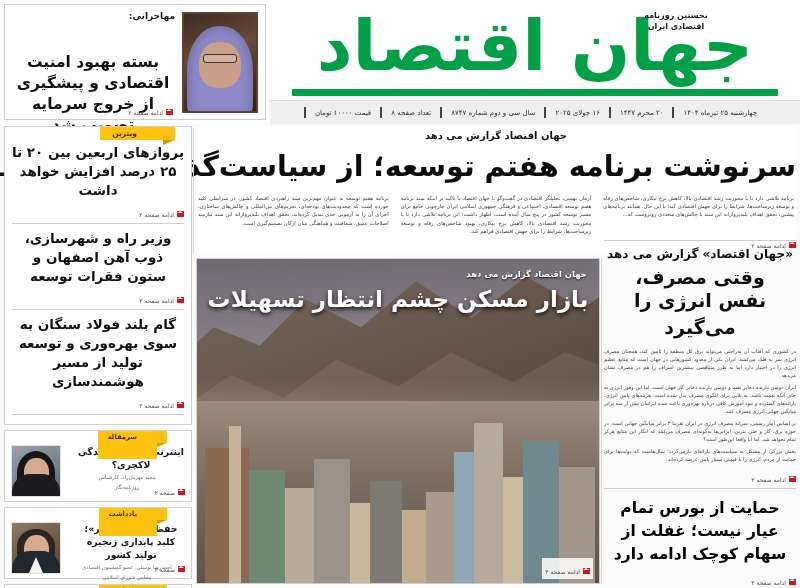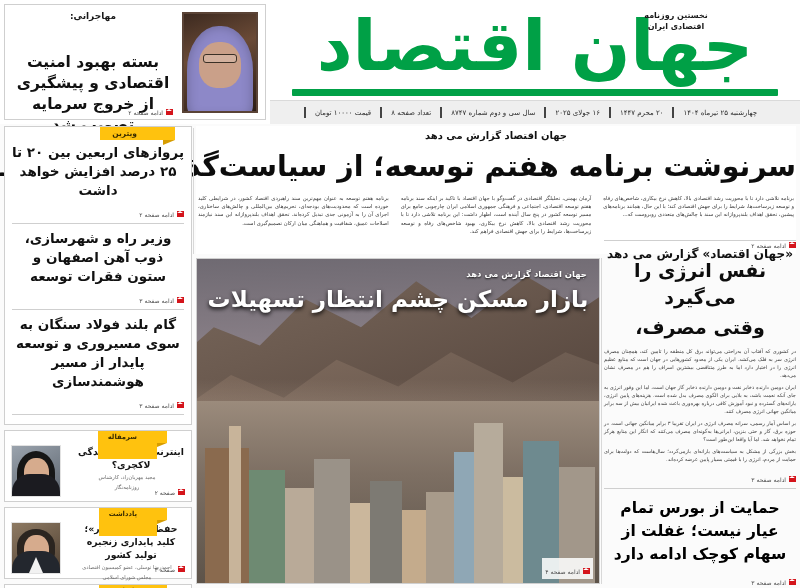--- a/index.html
+++ b/index.html
@@ -48,21 +48,21 @@
     background: linear-gradient(160deg,#3d2a20 0%, #6a4a36 40%, #2c1d16 100%);
   }
   .tphoto .scarf { position:absolute; left:50%; top:12px; width:66px; height:92px; margin-left:-33px;
     background:#8d88c8; border-radius:48% 48% 14% 14%;
     box-shadow: inset 0 0 12px rgba(0,0,0,.25); }
   .tphoto .scarf::after{ content:""; position:absolute; left:12px; top:16px; width:42px; height:46px;
     background:#caa089; border-radius:46% 46% 42% 42%; }
   .tphoto .glasses{ position:absolute; left:50%; top:40px; width:34px; height:9px; margin-left:-17px;
     border:1.6px solid #3a3026; border-radius:3px; background:rgba(255,255,255,.18); }
   .teaser .ttext { position: absolute; top: 6px; right: 90px; left: 6px; text-align: center; }
-  .t-kicker { font-size: 9px; font-weight: bold; color: #1a1a1a; margin-bottom: 4px; }
+  .t-kicker { font-size: 9px; font-weight: bold; color: #1a1a1a; margin-bottom: 4px; text-align: right; }
   .t-head { font-size: 15.5px; line-height: 21px; font-weight: bold; color: #111; letter-spacing: -.2px; margin-top: 31px; }
   .t-cont { position:absolute; bottom: 3px; right: 92px; font-size: 6px; color: #555; }
 
   
   .lead { position: absolute; top: 126px; left: 196px; width: 600px; height: 128px; background:#fff; }
   .lead-kicker { text-align: center; font-size: 10px; font-weight: bold; color: #111; padding-top: 4px; }
   .lead-head {
     text-align: center; font-size: 28.5px; line-height: 40px; font-weight: bold;
     color: #0c0c0c; letter-spacing: -.8px; margin-top: 6px; white-space: nowrap;
   }
@@ -254,21 +254,21 @@
       </div>
       <div class="v-cont">
         <span class="cont">
           <i class="flag"></i>
           <span>ادامه صفحه ۳</span>
         </span>
         <span class="cont-rule"></span>
       </div>
 
       <div class="v-item">
-        <div class="v-head">گام بلند فولاد سنگان به سوی مسیر‌وری و توسعه پایدار از مسیر هوشمندسازی</div>
+        <div class="v-head">گام بلند فولاد سنگان به سوی بهره‌وری و توسعه تولید از مسیر هوشمندسازی</div>
       </div>
       <div class="v-cont">
         <span class="cont">
           <i class="flag"></i>
           <span>ادامه صفحه ۳</span>
         </span>
         <span class="cont-rule"></span>
       </div>
     </div>
 
@@ -351,27 +351,27 @@
         <span>ادامه صفحه ۴</span>
       </span>
     </div>
   </div>
 
   <div class="rightcol">
     <div class="rc-divider"></div>
 
     <div>
       <div class="rc-kicker">«جهان اقتصاد» گزارش می دهد</div>
-      <div class="rc-head" style="margin-top:-4px">نفس انرژی را می‌گیرد</div>
       <div class="rc-head">
         <span class="hl">
           <span>وقتی</span>
         </span>
         <span>مصرف،</span>
       </div>
+      <div class="rc-head" style="margin-top:-4px">نفس انرژی را می‌گیرد</div>
 
       <div class="rc-body">
         <p>در کشوری که آفتاب آن به‌راحتی می‌تواند برق کل منطقه را تامین کند، همچنان مصرف انرژی سر به فلک می‌کشد. ایران یکی از معدود کشورهایی در جهان است که منابع عظیم انرژی را در اختیار دارد اما به طرز متناقضی بیشترین اسراف را هم در مصرف نشان می‌دهد.</p>
         <p>ایران دومین دارنده ذخایر نفت و دومین دارنده ذخایر گاز جهان است، اما این وفور انرژی به جای آنکه نعمت باشد، به بلایی برای الگوی مصرف بدل شده است. هزینه‌های پایین انرژی، یارانه‌های گسترده و نبود آموزش کافی درباره بهره‌وری باعث شده ایرانیان بیش از سه برابر میانگین جهانی انرژی مصرف کنند.</p>
         <p>بر اساس آمار رسمی، سرانه مصرف انرژی در ایران تقریبا ۳ برابر میانگین جهانی است. در حوزه برق، گاز و حتی بنزین، ایرانی‌ها به‌گونه‌ای مصرف می‌کنند که انگار این منابع هرگز تمام نخواهد شد. اما آیا واقعا این‌طور است؟</p>
         <p>بخش بزرگی از مشکل به سیاست‌های یارانه‌ای بازمی‌گردد؛ سال‌هاست که دولت‌ها برای حمایت از مردم، انرژی را با قیمتی بسیار پایین عرضه کرده‌اند.</p>
       </div>
       <div class="rc-cont">
         <span class="cont">
           <i class="flag"></i>

